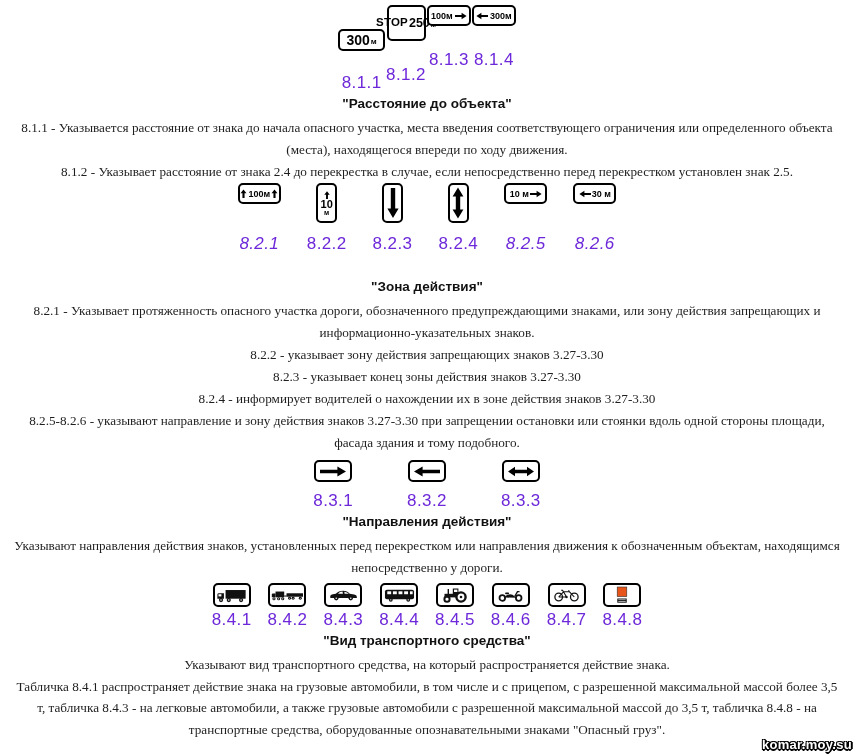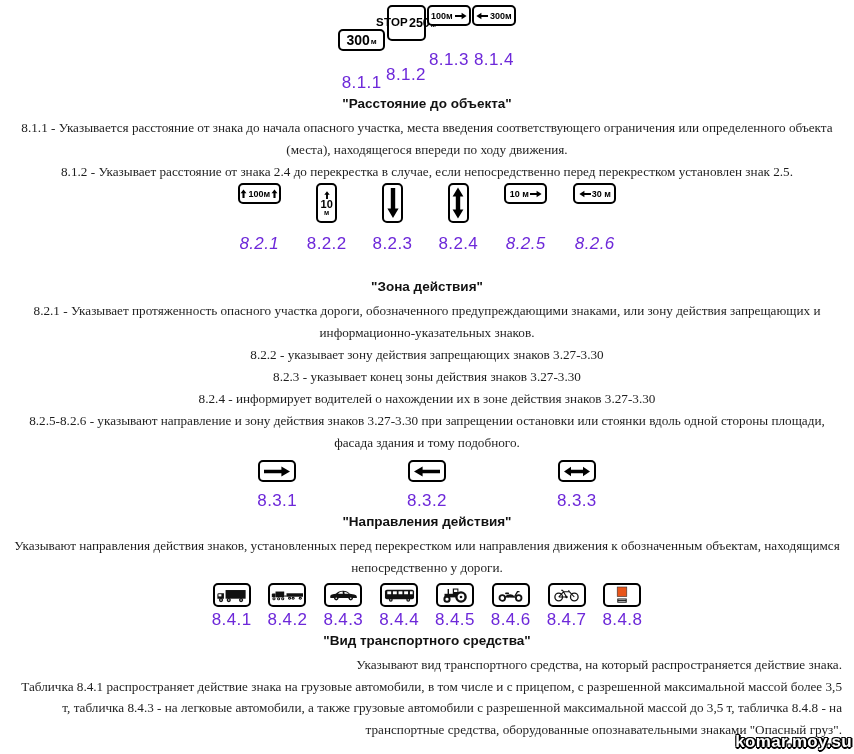--- a/index.html
+++ b/index.html
@@ -4,21 +4,21 @@
 <style>
   html,body{margin:0;padding:0;background:#fff;}
   #page{
     width:854px;height:754px;position:relative;overflow:hidden;background:#fff;
     font-family:"Liberation Sans","DejaVu Sans",sans-serif;color:#1e1e1e;
   }
   section{display:block;}
   .srow{display:flex;justify-content:center;align-items:flex-start;}
   .row1{margin-top:5px;gap:1px;}
   .row2{margin-top:0;gap:26px;}
-  .row3{margin-top:6px;gap:110px;}
+  .row3{margin-top:6px;gap:54px;}
   .row4{margin-top:4px;gap:16px;}
   .scell{display:flex;flex-direction:column;align-items:center;min-width:34px;}
   .slabel{font-size:17px;line-height:16px;color:#6d28d9;letter-spacing:.4px;white-space:nowrap;}
   .lm-a{margin-top:24px;} .lm-b{margin-top:26px;} .lm-c{margin-top:26px;}
   .lm-d{margin-top:32px;font-style:italic;} .lm-e{margin-top:13px;} .lm-f{margin-top:11px;} .lm-g{margin-top:5px;}
   .plate{
     background:#fff;border:2px solid #000;border-radius:5px;box-sizing:border-box;
     display:flex;align-items:center;justify-content:center;font-weight:bold;color:#000;
   }
   .p811{width:47px;height:22px;font-size:14px;margin-top:24px;}
@@ -31,24 +31,24 @@
   .p813,.p814{width:44px;height:21px;font-size:9px;gap:2px;}
   .p821{width:43px;height:21px;font-size:9px;gap:1px;}
   .p822{width:21px;height:40px;flex-direction:column;font-size:11px;line-height:10px;padding:2px 0;}
   .p822 .unit{font-size:7px;line-height:7px;}
   .p823,.p824{width:21px;height:40px;}
   .p83{width:38px;height:22px;}
   .p84{width:38px;height:24px;}
   .sec-title{font-size:13.5px;font-weight:bold;text-align:center;color:#111;margin:4px 0 5px;line-height:17px;}
   .t2{margin-top:26px;}
   .para{font-size:13.2px;line-height:22px;text-align:center;margin:0;padding:0 12px;color:#1e1e1e;font-family:Liberation Serif, serif;}
-  .sec4 .para{line-height:21.5px;text-align:right;}
+  .sec4 .para{line-height:21.5px;}
   svg{display:block;}
   .watermark{
-    position:absolute;right:2px;bottom:2px;font-weight:bold;font-size:17px;color:#fff;letter-spacing:.3px;
+    position:absolute;right:2px;bottom:2px;font-weight:bold;font-size:13px;color:#fff;letter-spacing:.3px;
     text-shadow:-1px -1px 0 #000,1px -1px 0 #000,-1px 1px 0 #000,1px 1px 0 #000,0 2px 0 #000,2px 0 0 #000;
   }
 </style>
 </head>
 <body>
 
 <div id="page">
 
   <section>
     <div class="srow row1">

